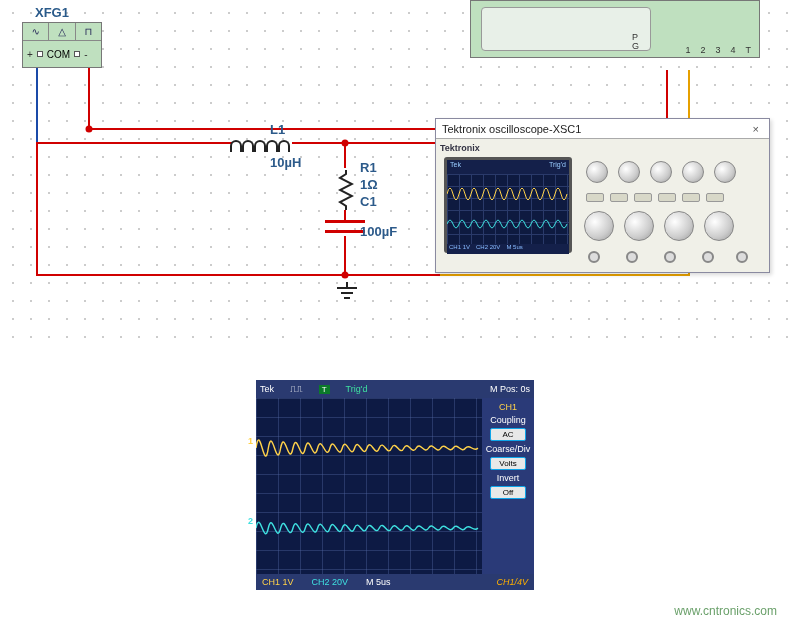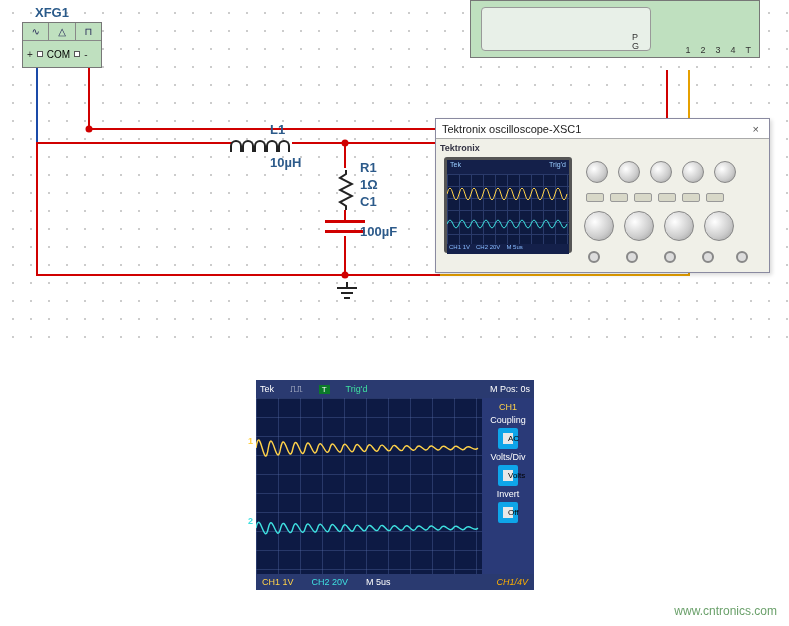--- a/index.html
+++ b/index.html
@@ -94,21 +94,21 @@
   }
   .dp-top{height:18px;background:#2a3a70;display:flex;align-items:center;padding:0 4px;font-size:9px;color:#fff;gap:16px;}
   .dp-trig{background:#0b7a2a;color:#fff;padding:0 3px;font-size:8px;}
   .dp-main{display:flex;height:calc(100% - 34px);}
   .dp-wave{flex:1;background:#0d1a44;position:relative;
     background-image:linear-gradient(rgba(80,100,160,0.4) 1px,transparent 1px),linear-gradient(90deg,rgba(80,100,160,0.4) 1px,transparent 1px);
     background-size:22px 19px;}
   .dp-side{width:52px;background:#2a3a78;display:flex;flex-direction:column;align-items:center;padding-top:4px;gap:3px;}
   .dp-side-h{color:#ffd24a;font-size:9px;text-align:center;}
   .dp-side-lbl{color:#fff;font-size:9px;}
-  .dp-side-btn{background:#e8e8e8;border:5px solid #0ea5e9;font-size:8px;padding:1px 5px;border-radius:2px;width:20px;text-align:center;}
+  .dp-side-btn{background:#e8e8e8;border:1px solid #0ea5e9;font-size:8px;padding:1px 5px;border-radius:2px;width:36px;text-align:center;}
   .dp-bot{height:16px;background:#2a3a70;display:flex;align-items:center;padding:0 6px;font-size:9px;gap:18px;}
   .dp-ch1{color:#ffd24a;} .dp-ch2{color:#3fe0e0;} .dp-m{color:#fff;} .dp-ch1r{color:#ffb000;font-style:italic;}
   .marker{position:absolute;left:-8px;font-size:9px;font-weight:bold;}
 
   .watermark{position:absolute;right:12px;bottom:8px;color:#6aa06a;font-size:12px;}
 </style>
 </head>
 <body>
 
 <div class="canvas">
@@ -256,21 +256,21 @@
       <span class="marker" style="top:118px;color:#3fe0e0">2</span>
       <svg width="100%" height="100%" viewBox="0 0 220 176" preserveAspectRatio="none">
         <path d="M0,50 C4,22 8,78 12,50 C16,26 20,74 24,50 C28,29 32,71 36,50 C40,31 44,69 48,50 C52,33 56,67 60,50 C64,35 68,65 72,50 C76,36 80,64 84,50 C88,37 92,63 96,50 C100,38 104,62 108,50 C112,39 116,61 120,50 C124,40 128,60 132,50 C136,41 140,59 144,50 C148,42 152,58 156,50 C160,43 164,57 168,50 C172,43 176,57 180,50 C184,44 188,56 192,50 C196,44 200,56 204,50 C208,45 212,55 216,50" stroke="#ffd24a" stroke-width="1.4" fill="none"></path>
         <path d="M0,130 C4,110 8,150 12,130 C16,112 20,148 24,130 C28,114 32,146 36,130 C40,115 44,145 48,130 C52,116 56,144 60,130 C64,117 68,143 72,130 C76,118 80,142 84,130 C88,119 92,141 96,130 C100,120 104,140 108,130 C112,121 116,139 120,130 C124,121 128,139 132,130 C136,122 140,138 144,130 C148,122 152,138 156,130 C160,123 164,137 168,130 C172,123 176,137 180,130 C184,124 188,136 192,130 C196,124 200,136 204,130 C208,125 212,135 216,130" stroke="#3fe0e0" stroke-width="1.4" fill="none"></path>
       </svg>
     </div>
     <div class="dp-side">
       <div class="dp-side-h">CH1</div>
       <div class="dp-side-lbl">Coupling</div>
       <div class="dp-side-btn">AC</div>
-      <div class="dp-side-lbl">Volts/Div</div>
+      <div class="dp-side-lbl">Coarse/Div</div>
       <div class="dp-side-btn">Volts</div>
       <div class="dp-side-lbl">Invert</div>
       <div class="dp-side-btn">Off</div>
     </div>
   </div>
   <div class="dp-bot">
     <span class="dp-ch1">CH1 1V</span>
     <span class="dp-ch2">CH2 20V</span>
     <span class="dp-m">M 5us</span>
     <span class="dp-ch1r" style="margin-left:auto">CH1/4V</span>

